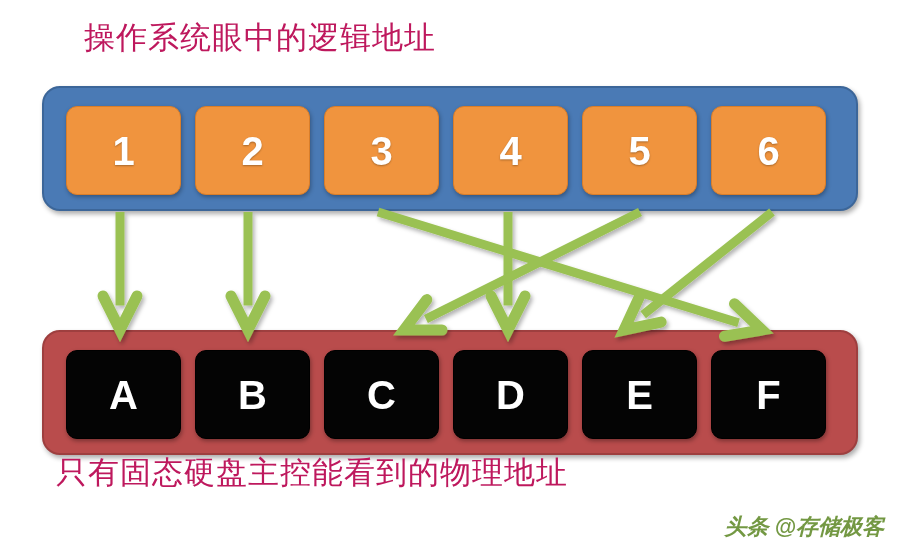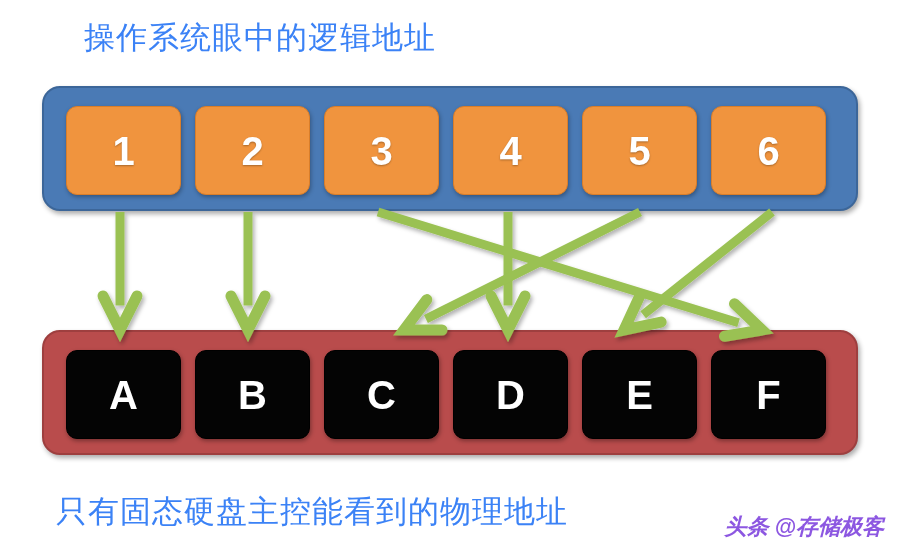--- a/index.html
+++ b/index.html
@@ -18,29 +18,29 @@
   #stage {
     position: absolute;
     left: 0; top: 0;
     width: 900px;
     height: 550px;
   }
 
   
   .caption {
     position: absolute;
-    color: #3b82f6;
+    color: #be185d;
     font-size: 31px;
     line-height: 1;
     letter-spacing: 1px;
     white-space: nowrap;
     font-weight: 400;
   }
   #title-top   { left: 84px;  top: 22px; }
-  #title-bottom{ left: 56px;  top: 496px; font-family: Liberation Serif, serif; }
+  #title-bottom{ left: 56px;  top: 457px; font-family: Liberation Serif, serif; }
 
   
   .row-band {
     position: absolute;
     border-radius: 18px;
     box-sizing: border-box;
   }
   #logical-band {
     left: 42px;  top: 86px;
     width: 816px; height: 125px;
@@ -111,21 +111,21 @@
     right: 16px;
     bottom: 8px;
     display: flex;
     align-items: center;
     gap: 7px;
     opacity: 0.78;
   }
   #watermark .wm-text {
     font-size: 22px;
     font-weight: bold;
-    color: #6d28d9;
+    color: #4d7c0f;
     white-space: nowrap;
     font-style: italic;
   }
 </style>
 </head>
 <body>
 
 <div id="stage">
 
   <div class="caption" id="title-top">操作系统眼中的逻辑地址</div>

